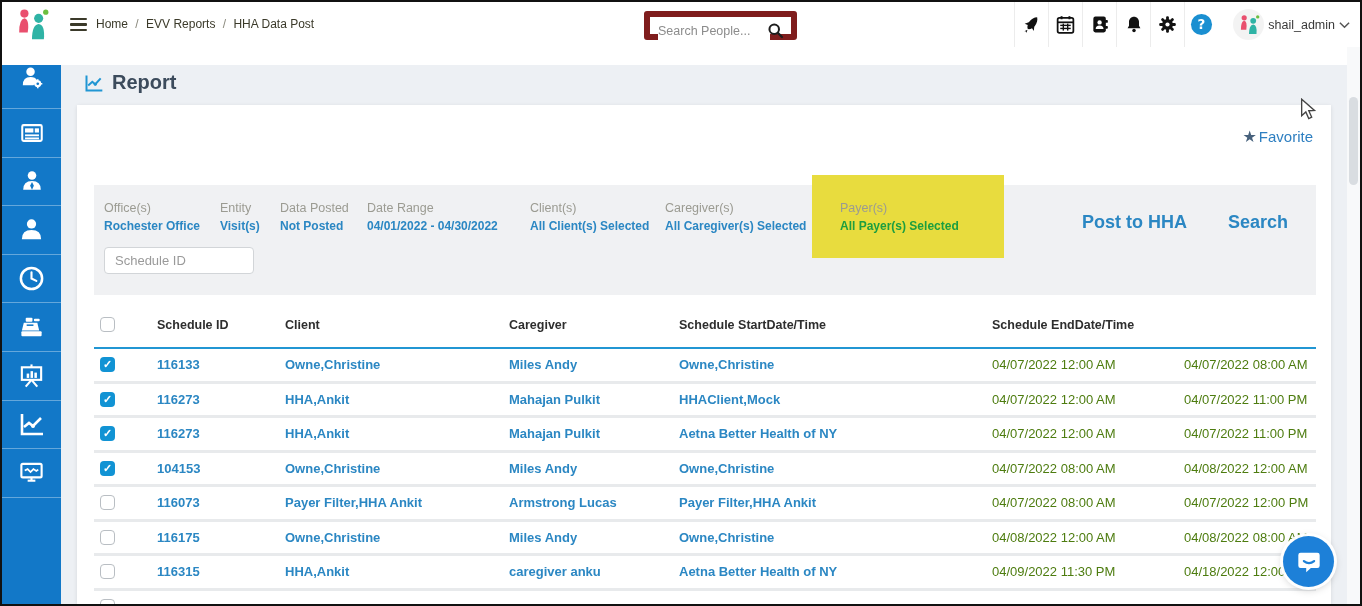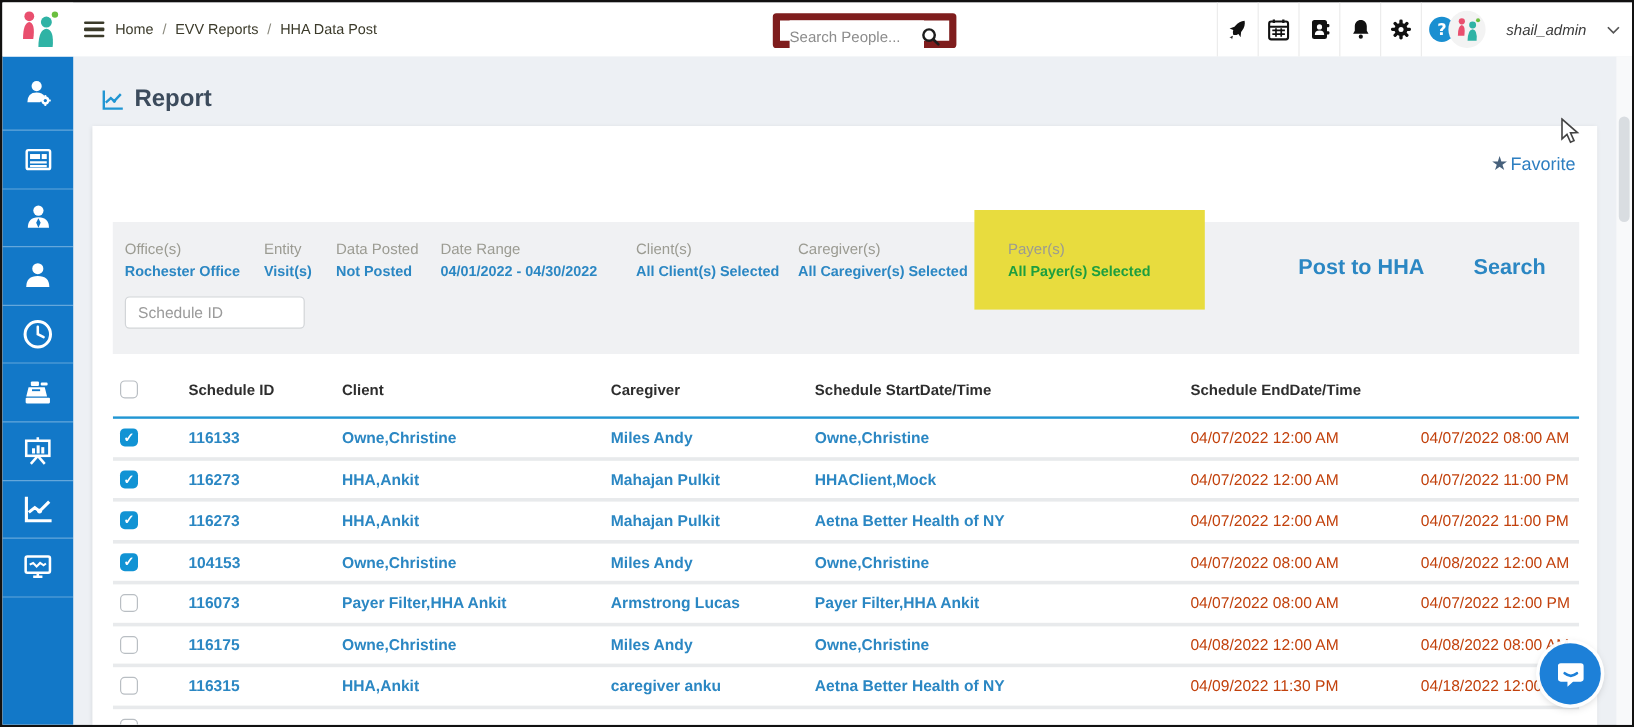--- a/index.html
+++ b/index.html
@@ -3,37 +3,37 @@
 <meta charset="utf-8">
 <style>
   * { margin:0; padding:0; box-sizing:border-box; }
   html,body { background:#fff; }
   body { font-family:"Liberation Sans", sans-serif; }
 
   .frame { position:relative; width:1362px; height:606px; border:2px solid #111;
            background:#edf0f4; overflow:hidden; }
 
   
-  .topbar { position:absolute; top:0; left:0; right:0; height:45px; background:#fff; z-index:5; }
+  .topbar { position:absolute; top:0; left:0; right:0; height:63px; background:#fff; z-index:5; }
   .logo-box { position:absolute; left:0; top:0; width:59px; height:45px; background:#fff;
               display:flex; align-items:center; justify-content:center; }
   .burger { position:absolute; left:68px; top:16px; width:17px; cursor:pointer; }
   .burger div { height:2.4px; background:#3b3a2a; margin-bottom:3px; border-radius:1px; }
   .breadcrumb { position:absolute; left:94px; top:15px; font-size:12px; color:#3b3a2a; }
   .breadcrumb .sep { color:#8a897d; margin:0 4px; }
   .searchbox { position:absolute; left:642px; top:9px; width:153px; height:29px;
                border:6px solid #7f1d1d; border-radius:3px; background:#fff; }
   .searchbox input { position:absolute; left:8px; top:0; width:112px; height:27px; border:none; outline:none;
                      font-size:12.5px; color:#444; font-family:"Liberation Sans",sans-serif; }
   .searchbox input::placeholder { color:#8c8c8c; }
   .searchbox .mag { position:absolute; right:7px; top:5px; }
   .top-icons { position:absolute; left:1012px; top:0; height:45px; display:flex; }
   .ticon { width:34px; height:45px; display:flex; align-items:center; justify-content:center;
            border-left:1px solid #ececec; cursor:pointer; }
-  .userblock { position:absolute; right:10px; top:0; height:45px; display:flex; align-items:center; gap:17px;font-style:italic; }
+  .userblock { position:absolute; right:10px; top:0; height:45px; display:flex; align-items:center; gap:4px; }
   .avatar { width:31px; height:31px; border-radius:50%; background:#f3f3f3; display:flex;
             align-items:center; justify-content:center; overflow:hidden; }
   .username { font-size:12.5px; color:#3a3a3a; }
 
   
   .sidebar { position:absolute; left:0; top:45px; bottom:0; width:59px; background:#1278c8; z-index:4; }
   .sb-item { height:48.6px; display:flex; align-items:center; justify-content:center;
              border-bottom:1px solid rgba(255,255,255,.35); cursor:pointer; }
   .sb-item:first-child { height:62px; }
 
@@ -65,21 +65,21 @@
                     border:1px solid #d2d5d8; border-radius:4px; padding:0 10px; font-size:13px;
                     color:#555; background:#fff; outline:none; font-family:"Liberation Sans",sans-serif; }
   .schedule-input::placeholder { color:#9a9a9a; }
 
   
   .table { position:absolute; left:17px; right:15px; top:197px; bottom:0; overflow:hidden; }
   .thead, .trow { display:grid; grid-template-columns:63px 128px 224px 170px 313px 192px 1fr; align-items:center; }
   .thead { height:47px; border-bottom:2px solid #2196d3; font-size:12.5px; font-weight:bold; color:#2e2e2e; }
   .trow { height:34.5px; border-bottom:3px solid #e8eaec; font-size:13px; }
   .cell-link { color:#2b87c3; font-weight:600; }
-  .cell-date { color:#c2410c; }
+  .cell-date { color:#4d7c0f; }
   .cb { width:15px; height:15px; margin-left:6px; border-radius:4px; border:1.5px solid #b9bec3;
         background:#fff; display:flex; align-items:center; justify-content:center; cursor:pointer; }
   .cb.checked { border:none; background:#1193d4; color:#fff; font-size:11px; font-weight:bold; }
 
   
   .scroll-track { position:absolute; right:0; top:0; bottom:0; width:13px; background:#f8f9fa; z-index:6; }
   .scroll-thumb { position:absolute; right:2px; top:50px; width:9px; height:88px; background:#d9dde1; border-radius:5px; }
 
   
   .chat-bubble { position:absolute; right:26px; bottom:17px; width:51px; height:51px; border-radius:50%;

